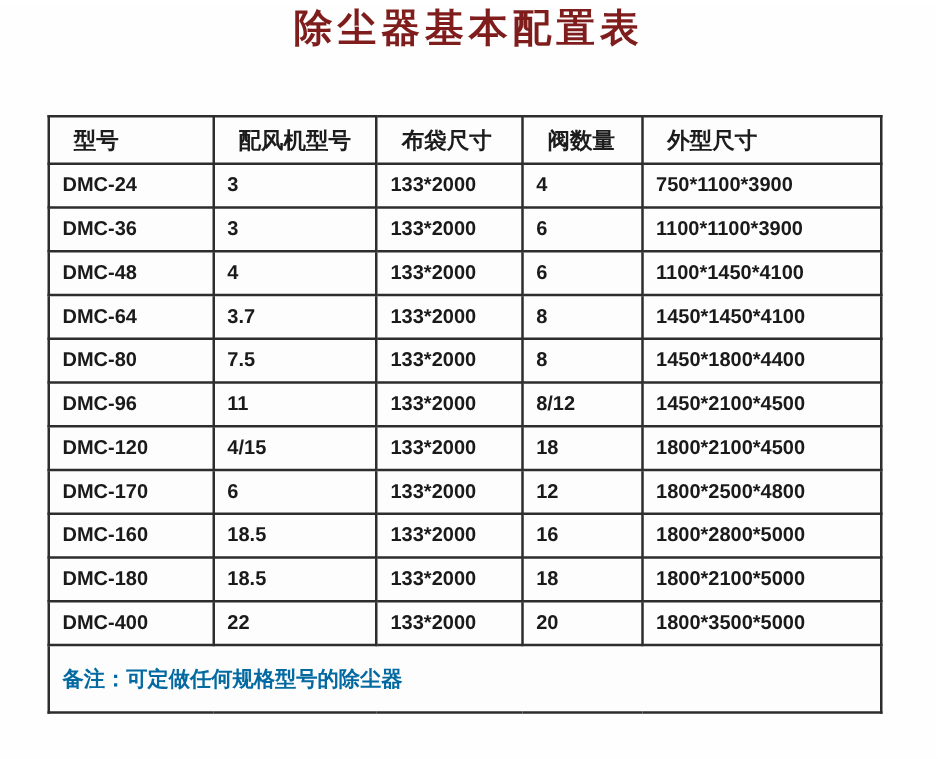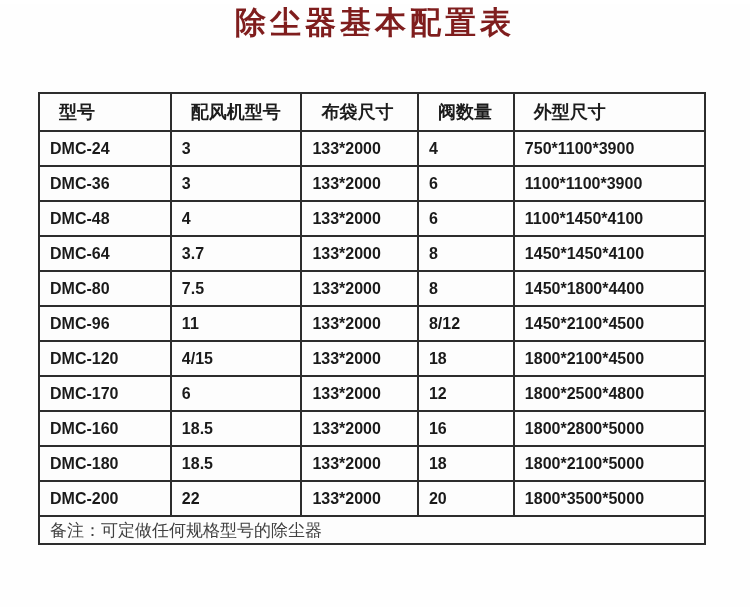--- a/index.html
+++ b/index.html
@@ -53,26 +53,26 @@
     height: 35px;
     padding-left: 10px;
     font-family: "Liberation Sans", "DejaVu Sans", sans-serif;
     font-weight: bold;
     font-size: 16px;
     color: #1a1a1a;
     white-space: nowrap;
     overflow: hidden;
   }
   table.config-table tfoot td {
-    height: 28px;
+    height: 54px;
     padding-left: 10px;
     font-family: "Liberation Serif", "DejaVu Serif", serif;
-    font-weight: normal;
+    font-weight: bold;
     font-size: 17px;
-    color: #404040;
+    color: #0369a1;
     white-space: nowrap;
     overflow: hidden;
   }
 </style>
 </head>
 <body>
 
 <div class="page">
 
   <h1 class="page-title">除尘器基本配置表</h1>
@@ -159,21 +159,21 @@
           <td>1800*2800*5000</td>
         </tr>
         <tr>
           <td>DMC-180</td>
           <td>18.5</td>
           <td>133*2000</td>
           <td>18</td>
           <td>1800*2100*5000</td>
         </tr>
         <tr>
-          <td>DMC-200</td>
+          <td>DMC-400</td>
           <td>22</td>
           <td>133*2000</td>
           <td>20</td>
           <td>1800*3500*5000</td>
         </tr>
       </tbody>
     <tfoot>
       <tr>
         <td colspan="5">备注：可定做任何规格型号的除尘器</td>
       </tr>

